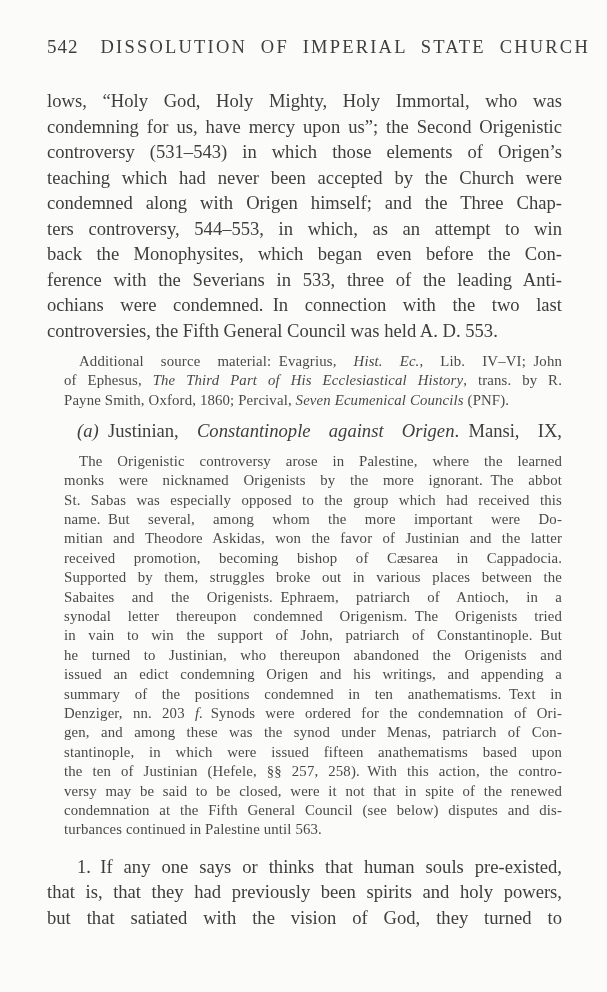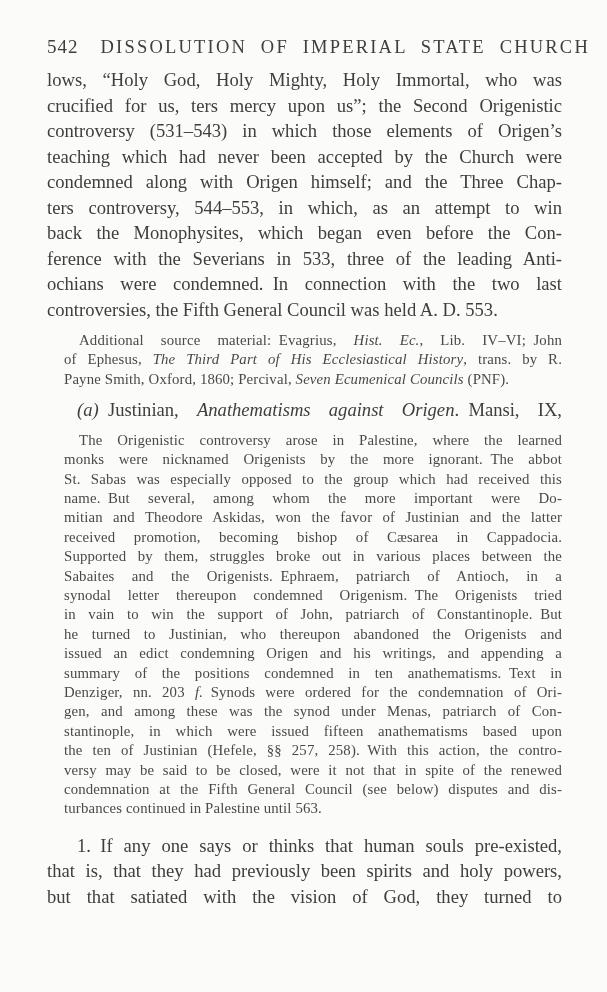--- a/index.html
+++ b/index.html
@@ -27,21 +27,21 @@
     margin-right:22px;
   }
   .head-title{
     flex:1;
     font-size:18.5px;
     letter-spacing:2.2px;
     word-spacing:7px;
     white-space:nowrap;
   }
   .content{
-    position:absolute;left:47px;top:67px;width:515px;
+    position:absolute;left:47px;top:88px;width:515px;
   }
   .para{color:var(--ink);}
   .para.large{font-size:18.6px;line-height:25.5px;}
   .para.small{font-size:14.8px;line-height:19.4px;letter-spacing:0.15px;color:var(--ink-light);margin-left:17px;}
   .line{
     text-align:justify;
     text-align-last:justify;
     white-space:normal;
   }
   .line.last{text-align-last:auto;}
@@ -53,37 +53,37 @@
 <body>
 
 <div class="page">
   <header class="running-head">
     <span class="page-num">542</span>
     <span class="head-title">DISSOLUTION OF IMPERIAL STATE CHURCH</span>
   </header>
   <main class="content">
       <div class="para large">
         <div class="line"><span>lows, “Holy God, Holy Mighty, Holy Immortal, who was</span></div>
-        <div class="line"><span>crucified for us, ters mercy upon us”; the Second Origenistic</span></div>
+        <div class="line"><span>condemning for us, have mercy upon us”; the Second Origenistic</span></div>
         <div class="line"><span>controversy (531–543) in which those elements of Origen’s</span></div>
         <div class="line"><span>teaching which had never been accepted by the Church were</span></div>
         <div class="line"><span>condemned along with Origen himself; and the Three Chap-</span></div>
         <div class="line"><span>ters controversy, 544–553, in which, as an attempt to win</span></div>
         <div class="line"><span>back the Monophysites, which began even before the Con-</span></div>
         <div class="line"><span>ference with the Severians in 533, three of the leading Anti-</span></div>
         <div class="line"><span>ochians were condemned. In connection with the two last</span></div>
         <div class="line last"><span>controversies, the Fifth General Council was held A. D. 553.</span></div>
       </div>
       <div class="para small indent-sm" style="margin-top: 9px;">
         <div class="line"><span>Additional source material: Evagrius, </span><span class="it">Hist. Ec.</span><span>, Lib. IV–VI; John</span></div>
         <div class="line"><span>of Ephesus, </span><span class="it">The Third Part of His Ecclesiastical History</span><span>, trans. by R.</span></div>
         <div class="line last"><span>Payne Smith, Oxford, 1860; Percival, </span><span class="it">Seven Ecumenical Councils</span><span> (PNF).</span></div>
       </div>
       <div class="para large indent-md" style="margin-top: 8px;">
-        <div class="line"><span class="it">(a)</span><span> Justinian, </span><span class="it">Anathematisms against Origen</span><span>. Mansi, IX,</span></div>
+        <div class="line"><span class="it">(a)</span><span> Justinian, </span><span class="it">Constantinople against Origen</span><span>. Mansi, IX,</span></div>
       </div>
       <div class="para small indent-sm" style="margin-top: 8px;">
         <div class="line"><span>The Origenistic controversy arose in Palestine, where the learned</span></div>
         <div class="line"><span>monks were nicknamed Origenists by the more ignorant. The abbot</span></div>
         <div class="line"><span>St. Sabas was especially opposed to the group which had received this</span></div>
         <div class="line"><span>name. But several, among whom the more important were Do-</span></div>
         <div class="line"><span>mitian and Theodore Askidas, won the favor of Justinian and the latter</span></div>
         <div class="line"><span>received promotion, becoming bishop of Cæsarea in Cappadocia.</span></div>
         <div class="line"><span>Supported by them, struggles broke out in various places between the</span></div>
         <div class="line"><span>Sabaites and the Origenists. Ephraem, patriarch of Antioch, in a</span></div>

